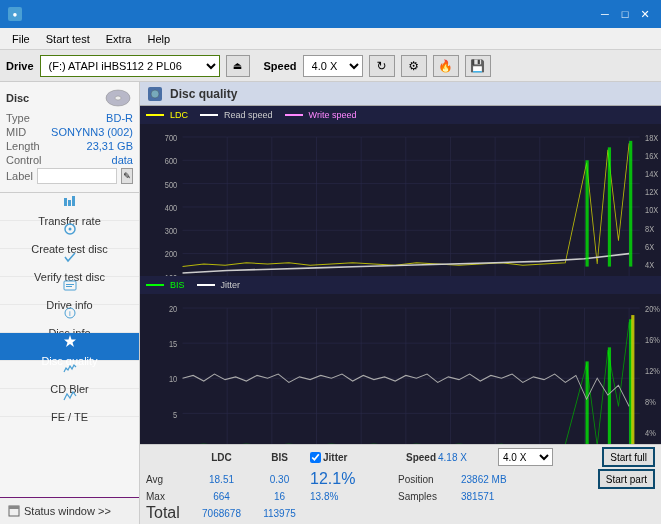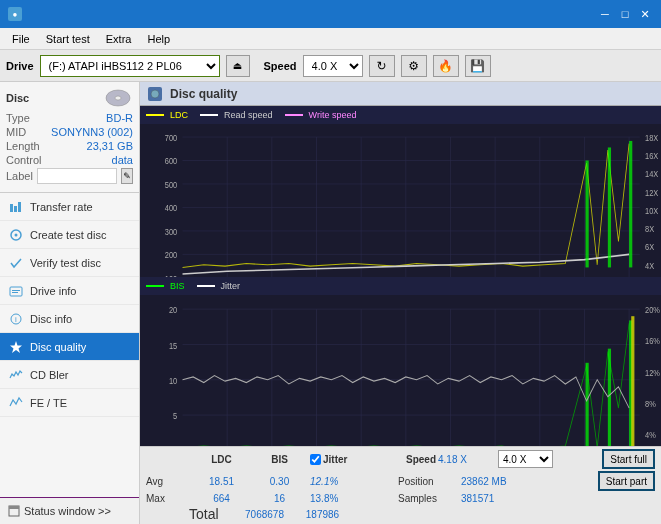--- a/index.html
+++ b/index.html
@@ -36,21 +36,21 @@
     .disc-panel-header { display: flex; align-items: center; justify-content: space-between; margin-bottom: 4px; }
     .disc-label { font-size: 11px; font-weight: bold; color: #333; }
     .disc-row { display: flex; justify-content: space-between; align-items: center; margin-bottom: 2px; }
     .disc-key { font-size: 11px; color: #666; }
     .disc-val { font-size: 11px; color: #1a6bc9; }
     .label-input { border: 1px solid #ccc; height: 16px; width: 80px; font-size: 10px; padding: 0 2px; }
     .label-row { display: flex; align-items: center; gap: 4px; }
     .label-btn { width: 18px; height: 16px; background: #e0e0e0; border: 1px solid #999; cursor: pointer; display: flex; align-items: center; justify-content: center; font-size: 9px; }
 
     
-    .nav-item { display: flex; align-items: center; height: 28px; padding: 0 8px; cursor: pointer; gap: 6px; border-bottom: 1px solid #e8e8e8; }
+    .nav-item { display: flex; align-items: center; height: 28px; padding: 0 8px; cursor: pointer; gap: 6px; border-bottom: 1px solid #e8e8e8; flex-direction: column; }
     .nav-item.active { background: #1a73c9; color: white; }
     .nav-item.active .nav-text { color: white; }
     .nav-icon { width: 16px; height: 16px; display: flex; align-items: center; justify-content: center; flex-shrink: 0; }
     .nav-text { font-size: 11px; color: #333; }
 
     
     .sidebar-status { margin-top: auto; border-top: 1px solid #701a75; }
     .status-window-btn { display: flex; align-items: center; height: 26px; padding: 0 8px; cursor: pointer; background: #f0f0f0; gap: 4px; }
     .status-window-text { font-size: 11px; color: #333; }
 
@@ -414,37 +414,37 @@
         <select style="height:18px;font-size:10px;background:white;border:1px solid #999;margin-left:4px;width:55px;">
           <option>4.0 X</option>
         </select>
         <button class="start-btn" style="margin-left:auto;">Start full</button>
       </div>
 
       <div class="stats-row">
         <span style="font-size:10px;color:#333;min-width:40px;">Avg</span>
         <span style="font-size:10px;color:#1a6bc9;min-width:55px;text-align:center;">18.51</span>
         <span style="font-size:10px;color:#1a6bc9;min-width:45px;text-align:center;">0.30</span>
-        <span style="font-size:10px;color:#1a6bc9;min-width:80px;font-style:italic;">12.1%</span>
+        <span style="font-size:16px;color:#1a6bc9;min-width:80px;">12.1%</span>
         <span style="font-size:10px;color:#333;min-width:55px;">Position</span>
         <span style="font-size:10px;color:#1a6bc9;">23862 MB</span>
         <button class="start-btn" style="margin-left:auto;">Start part</button>
       </div>
 
       <div class="stats-row">
         <span style="font-size:10px;color:#333;min-width:40px;">Max</span>
         <span style="font-size:10px;color:#1a6bc9;min-width:55px;text-align:center;">664</span>
         <span style="font-size:10px;color:#1a6bc9;min-width:45px;text-align:center;">16</span>
         <span style="font-size:10px;color:#1a6bc9;min-width:80px;">13.8%</span>
         <span style="font-size:10px;color:#333;min-width:55px;">Samples</span>
         <span style="font-size:10px;color:#1a6bc9;">381571</span>
       </div>
 
       <div class="stats-row">
-        <span style="font-size:14px;color:#333;min-width:40px;margin-left:43px;">Total</span>
+        <span style="font-size:16px;color:#333;min-width:40px;">Total</span>
         <span style="font-size:10px;color:#1a6bc9;min-width:55px;text-align:center;">7068678</span>
-        <span style="font-size:10px;color:#1a6bc9;min-width:45px;text-align:center;">187986</span>
+        <span style="font-size:10px;color:#1a6bc9;min-width:45px;text-align:center;">113975</span>
       </div>
     </div>
 
 
   </div>
 </div>
 
 </body></html>

